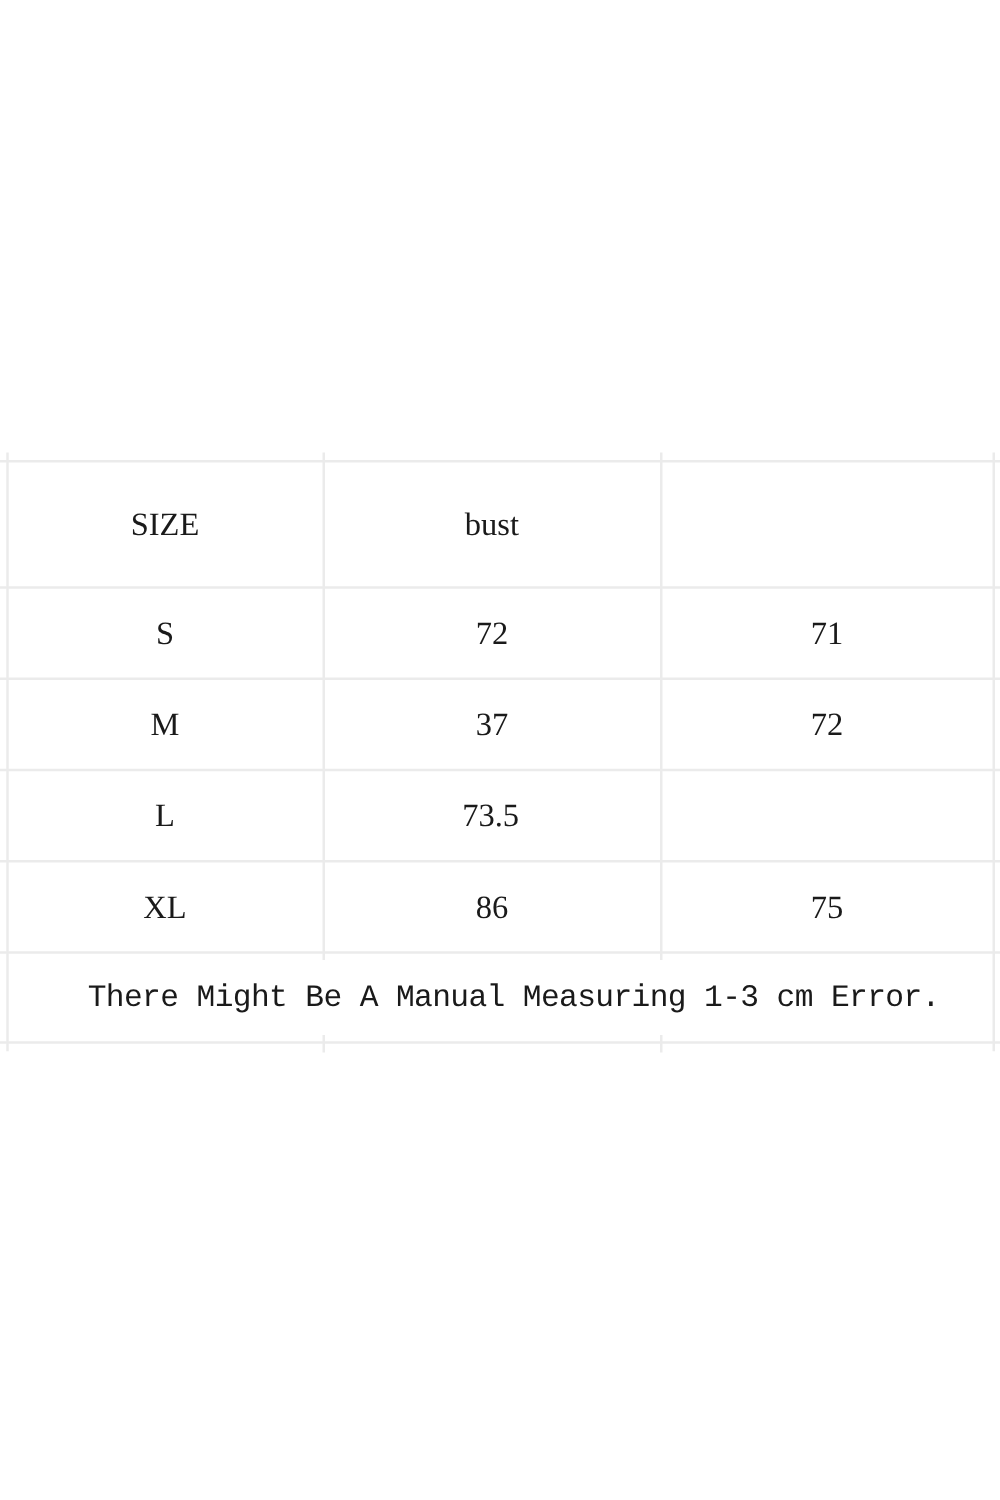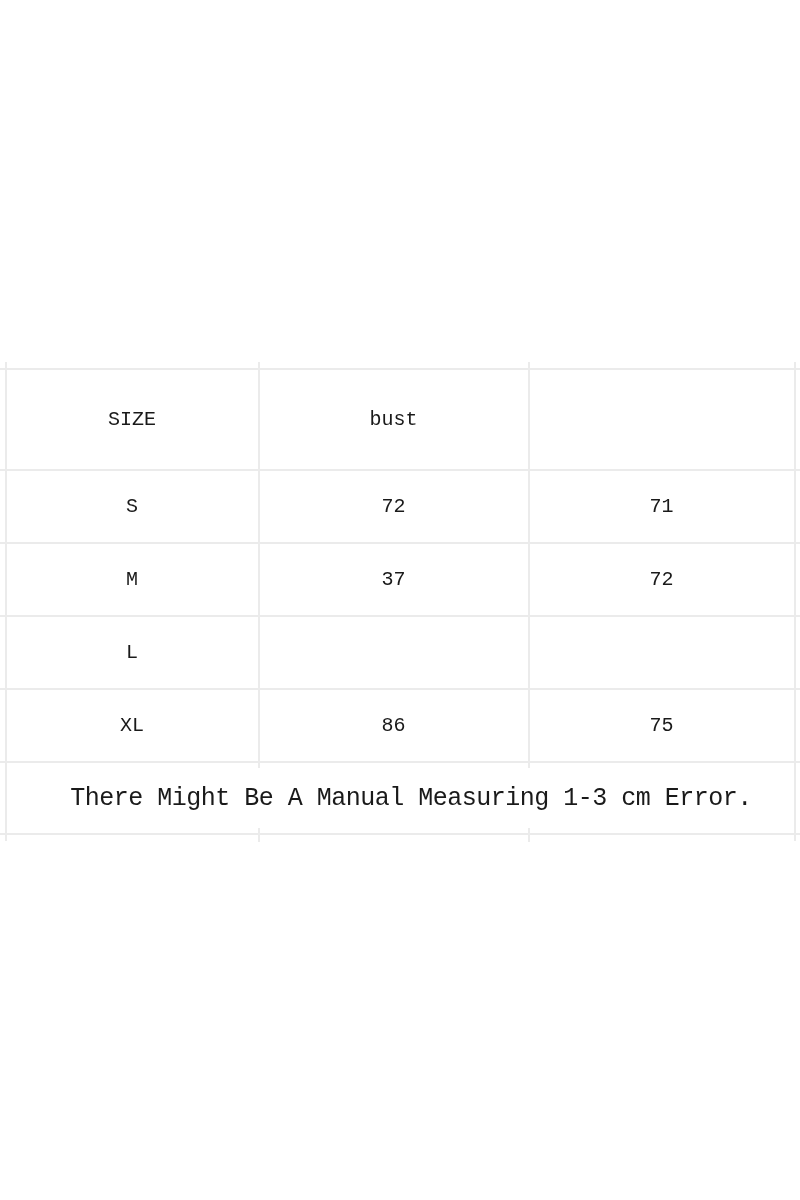--- a/index.html
+++ b/index.html
@@ -46,23 +46,24 @@
   .trow {
     position: absolute;
     left: 5px;
     width: 790px;
     display: flex;
   }
   .trow .cell {
     display: flex;
     align-items: center;
     justify-content: center;
-    font-size: 20px;
+    font-size: 26px;
     line-height: 1;
     white-space: nowrap;
+    font-family: Liberation Serif, serif;
   }
   .cell.c1 { width: 254px; }
   .cell.c2 { width: 269px; }
   .cell.c3 { width: 267px; }
   .row-header { top: 369px; height: 101px; }
   .row-s  { top: 470px; height: 73px; }
   .row-m  { top: 543px; height: 73px; }
   .row-l  { top: 616px; height: 73px; }
   .row-xl { top: 689px; height: 73px; }
   .note-row {
@@ -109,20 +110,21 @@
     <div class="cell c2">72</div>
     <div class="cell c3">71</div>
   </div>
   <div class="trow row-m">
     <div class="cell c1">M</div>
     <div class="cell c2">37</div>
     <div class="cell c3">72</div>
   </div>
   <div class="trow row-l">
     <div class="cell c1">L</div>
+    <div class="cell c3">73.5</div>
   </div>
   <div class="trow row-xl">
     <div class="cell c1">XL</div>
     <div class="cell c2">86</div>
     <div class="cell c3">75</div>
   </div>
 
   <div class="note-row">There Might Be A Manual Measuring 1-3 cm Error.</div>
 
 </div>

